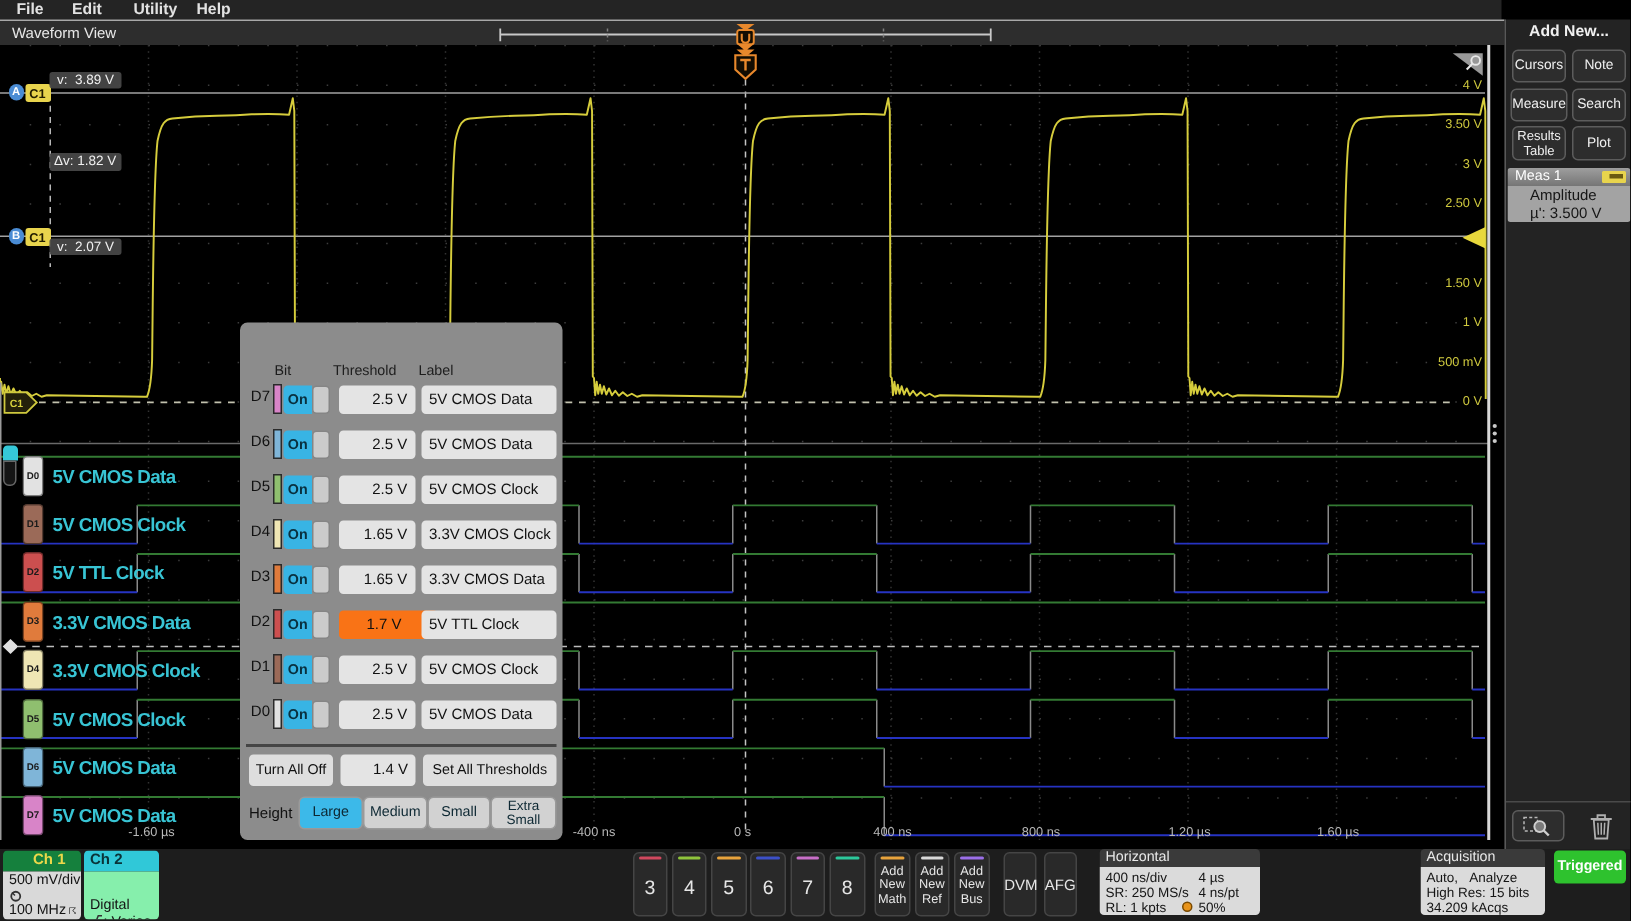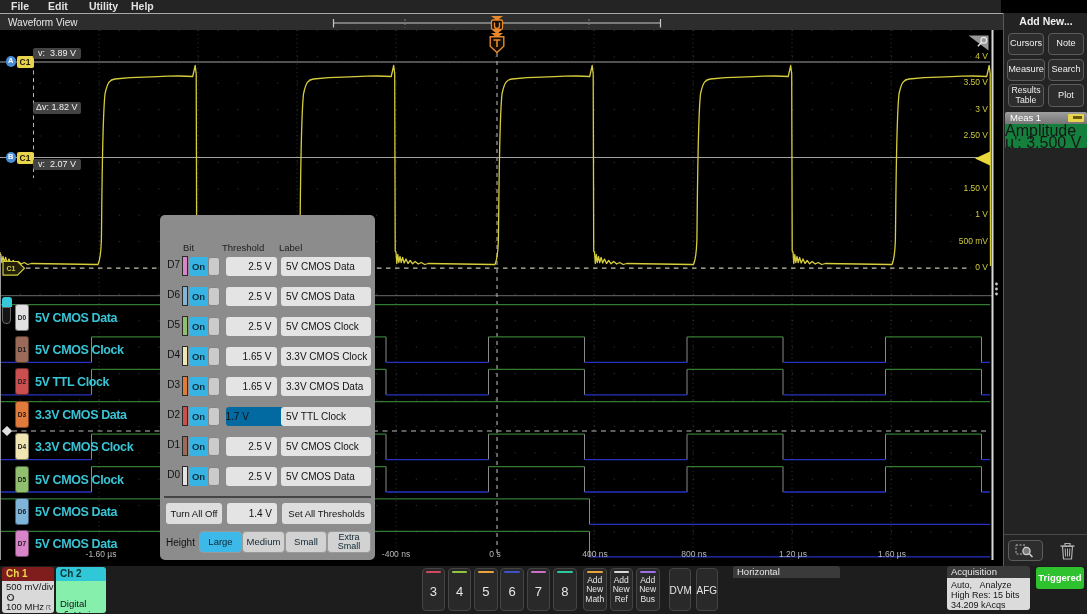--- a/index.html
+++ b/index.html
@@ -137,21 +137,21 @@
 <span class="abs" style="left:6px;top:164px;width:14px;text-align:right;font-size:10px;color:#111">D3</span>
 <div class="abs" style="left:21.5px;top:161px;width:6px;height:20px;background:#e07b3c;border:1px solid #2a2a2a"></div>
 <div class="abs" style="left:29px;top:161.5px;width:19px;height:19px;background:#38b4e4;border-radius:3px 0 0 3px;color:#09303f;font-size:9.5px;font-weight:bold;text-align:center;line-height:19px">On</div>
 <div class="abs" style="left:48px;top:161.5px;width:12px;height:19px;background:#cbcbcb;border:1px solid #858585;border-radius:3px"></div>
 <div class="abs" style="left:65.5px;top:161.5px;width:51px;height:19px;background:#e4e4e4;border-radius:3px;font-size:10px;color:#111;text-align:right;line-height:19px;padding-right:5px">1.65 V</div>
 <div class="abs" style="left:121px;top:161.5px;width:90px;height:19px;background:#e4e4e4;border-radius:3px;font-size:10px;color:#111;line-height:19px;padding-left:5px;white-space:nowrap">3.3V CMOS Data</div>
 <span class="abs" style="left:6px;top:194px;width:14px;text-align:right;font-size:10px;color:#111">D2</span>
 <div class="abs" style="left:21.5px;top:191px;width:6px;height:20px;background:#cc4f4f;border:1px solid #2a2a2a"></div>
 <div class="abs" style="left:29px;top:191.5px;width:19px;height:19px;background:#38b4e4;border-radius:3px 0 0 3px;color:#09303f;font-size:9.5px;font-weight:bold;text-align:center;line-height:19px">On</div>
 <div class="abs" style="left:48px;top:191.5px;width:12px;height:19px;background:#cbcbcb;border:1px solid #858585;border-radius:3px"></div>
-<div class="abs" style="left:65.5px;top:191.5px;width:66px;height:19px;background:#0369a1;border-radius:3px;font-size:10px;color:#111;text-align:left;line-height:19px;padding-right:5px">1.7 V</div>
+<div class="abs" style="left:65.5px;top:191.5px;width:66px;height:19px;background:#f97316;border-radius:3px;font-size:10px;color:#111;text-align:center;line-height:19px;padding-right:5px">1.7 V</div>
 <div class="abs" style="left:121px;top:191.5px;width:90px;height:19px;background:#e4e4e4;border-radius:3px;font-size:10px;color:#111;line-height:19px;padding-left:5px;white-space:nowrap">5V TTL Clock</div>
 <span class="abs" style="left:6px;top:224px;width:14px;text-align:right;font-size:10px;color:#111">D1</span>
 <div class="abs" style="left:21.5px;top:221px;width:6px;height:20px;background:#9b6a58;border:1px solid #2a2a2a"></div>
 <div class="abs" style="left:29px;top:221.5px;width:19px;height:19px;background:#38b4e4;border-radius:3px 0 0 3px;color:#09303f;font-size:9.5px;font-weight:bold;text-align:center;line-height:19px">On</div>
 <div class="abs" style="left:48px;top:221.5px;width:12px;height:19px;background:#cbcbcb;border:1px solid #858585;border-radius:3px"></div>
 <div class="abs" style="left:65.5px;top:221.5px;width:51px;height:19px;background:#e4e4e4;border-radius:3px;font-size:10px;color:#111;text-align:right;line-height:19px;padding-right:5px">2.5 V</div>
 <div class="abs" style="left:121px;top:221.5px;width:90px;height:19px;background:#e4e4e4;border-radius:3px;font-size:10px;color:#111;line-height:19px;padding-left:5px;white-space:nowrap">5V CMOS Clock</div>
 <span class="abs" style="left:6px;top:254px;width:14px;text-align:right;font-size:10px;color:#111">D0</span>
 <div class="abs" style="left:21.5px;top:251px;width:6px;height:20px;background:#e2e2e2;border:1px solid #2a2a2a"></div>
 <div class="abs" style="left:29px;top:251.5px;width:19px;height:19px;background:#38b4e4;border-radius:3px 0 0 3px;color:#09303f;font-size:9.5px;font-weight:bold;text-align:center;line-height:19px">On</div>
@@ -171,42 +171,42 @@
 <div class="abs" style="left:1003px;top:13px;width:84px;height:553px;background:#232323;border-left:1px solid #585858">
 <div style="position:absolute;left:0;top:2px;width:84px;text-align:center;color:#f0f0f0;font-size:10.5px;font-weight:bold">Add New...</div>
 <div class="btn" style="left:4px;top:20px;width:36px;height:22px;font-size:9.2px;line-height:9.5px">Cursors</div>
 <div class="btn" style="left:44px;top:20px;width:36px;height:22px;font-size:9.2px;line-height:9.5px">Note</div>
 <div class="btn" style="left:3px;top:45.5px;width:38px;height:22px;font-size:9.2px;line-height:9.5px">Measure</div>
 <div class="btn" style="left:44px;top:45.5px;width:36px;height:22px;font-size:9.2px;line-height:9.5px">Search</div>
 <div class="btn" style="left:4px;top:71px;width:36px;height:23px;font-size:8.7px;line-height:9.5px">Results<br>Table</div>
 <div class="btn" style="left:44px;top:71px;width:36px;height:23px;font-size:9.2px;line-height:9.5px">Plot</div>
 <div class="abs" style="left:1px;top:99px;width:82px;height:36px;border-radius:2px;overflow:hidden">
 <div style="height:12px;background:linear-gradient(#9e9e9e,#757575);color:#fff;font-size:9.5px;line-height:12px;padding-left:5px;position:relative">Meas 1<span style="position:absolute;right:3px;top:2px;width:16px;height:8px;background:#e8d44d;border-radius:1px"></span><span style="position:absolute;right:5px;top:4px;width:9px;height:3px;background:#6a5a10"></span></div>
-<div style="height:24px;background:#15803d;color:#161616;font-size:16px;padding:1px 0 0 0;line-height:11.5px">Amplitude<br>µ': 3.500 V</div>
+<div style="height:24px;background:#a3a3a3;color:#161616;font-size:10px;padding:1px 0 0 15px;line-height:11.5px">Amplitude<br>µ': 3.500 V</div>
 </div>
 <div class="abs" style="left:0;top:521px;width:84px;height:1px;background:#4a4a4a"></div>
 <div class="btn" style="left:3.5px;top:527px;width:35.5px;height:21px">
 <svg width="22" height="17">
         <rect x="2" y="3" width="9" height="9" fill="none" stroke="#b8b8b8" stroke-width="1" stroke-dasharray="2 1.5"></rect>
         <circle cx="12.5" cy="9" r="3.6" fill="#7a7a7a" stroke="#cfcfcf" stroke-width="1.3"></circle>
         <line x1="15" y1="11.5" x2="18.5" y2="15" stroke="#cfcfcf" stroke-width="1.6"></line>
       </svg>
     </div>
 <svg width="19" height="21" style="position:absolute;left:54px;top:527px">
       <path d="M4.5 6.5h10l-1 12.5h-8z" fill="none" stroke="#b0b0b0" stroke-width="1.2"></path>
       <line x1="2.5" y1="6" x2="16.5" y2="6" stroke="#b0b0b0" stroke-width="1.4"></line>
       <path d="M7 5.5V3.5h5v2" fill="none" stroke="#b0b0b0" stroke-width="1.2"></path>
       <line x1="7.2" y1="8.5" x2="7.6" y2="16.5" stroke="#b0b0b0" stroke-width="1"></line>
       <line x1="9.5" y1="8.5" x2="9.5" y2="16.5" stroke="#b0b0b0" stroke-width="1"></line>
       <line x1="11.8" y1="8.5" x2="11.4" y2="16.5" stroke="#b0b0b0" stroke-width="1"></line>
     </svg>
 </div>
 <div class="abs" style="left:0;top:566px;width:1087px;height:48px;background:#1d1d1d">
 <div class="abs" style="left:2px;top:1px;width:52px;height:46px;border-radius:3px;overflow:hidden">
-<div style="height:14px;background:#7f1d1d;color:#ecd84a;font-size:10px;font-weight:bold;line-height:14px;padding-left:4px">Ch 1</div>
+<div style="height:14px;background:#15803d;color:#ecd84a;font-size:10px;font-weight:bold;line-height:14px;padding-left:20px">Ch 1</div>
 <div style="height:32px;background:#d9d9d9;color:#141414;font-size:9.5px;line-height:10.5px;padding:1px 0 0 4px">500 mV/div<svg width="10" height="9" style="display:block">
           <circle cx="4.5" cy="4.5" r="3" fill="none" stroke="#333" stroke-width="1.2"></circle>
           <path d="M2 2l2 2" stroke="#333" stroke-width="1"></path>
         </svg><span>100 MHz</span><span style="font-size:6px">&nbsp;☈</span></div>
 </div>
 <div class="abs" style="left:56px;top:1px;width:50px;height:46px;border-radius:3px;overflow:hidden">
 <div style="height:14px;background:#30c8d8;color:#0a3338;font-size:10px;font-weight:bold;line-height:14px;padding-left:4px">Ch 2</div>
 <div style="height:32px;background:#86efac;color:#141414;font-size:9.5px;line-height:11px;padding:17px 0 0 4px">Digital<br><svg width="9" height="8">
           <path d="M1 6.5h2.5l2-5h2.5M3 4.5h4" stroke="#333" stroke-width="1" fill="none"></path>
         </svg>: Varies</div>
@@ -248,20 +248,29 @@
       <div style="margin-top:7px;font-size:8.5px;line-height:9.5px">Add<br>New<br>Bus</div>
     </div>
 <div class="chbtn" style="left:668.5px;top:1.5px;width:22.5px">
       <div style="margin-top:16.5px;font-size:10px">DVM</div>
     </div>
 <div class="chbtn" style="left:695.5px;top:1.5px;width:22.5px">
       <div style="margin-top:16.5px;font-size:10px">AFG</div>
     </div>
 <div class="panel" style="left:733px;top:0;width:107px">
       <div class="phead">Horizontal</div>
+      <div class="pbody">
+<span class="prow" style="left:4px;top:1.5px">400 ns/div</span>
+        <span class="prow" style="left:66px;top:1.5px">4 µs</span>
+<span class="prow" style="left:4px;top:11.8px">SR: 250 MS/s</span>
+        <span class="prow" style="left:66px;top:11.8px">4 ns/pt</span>
+<span class="prow" style="left:4px;top:22px">RL: 1 kpts</span>
+<span class="prow" style="left:55px;top:23px;width:7px;height:7px;border-radius:50%;background:#e8941c;border:1px solid #7a4a00"></span>
+<span class="prow" style="left:66px;top:22px">50%</span>
+</div>
     </div>
 <div class="panel" style="left:947px;top:0;width:83px">
       <div class="phead">Acquisition</div>
       <div class="pbody">
 <span class="prow" style="left:4px;top:1.5px">Auto,&nbsp;&nbsp;&nbsp;Analyze</span>
 <span class="prow" style="left:4px;top:11.8px">High Res: 15 bits</span>
 <span class="prow" style="left:4px;top:22px">34.209 kAcqs</span>
 </div>
     </div>
 <div class="abs" style="left:1036px;top:1px;width:48px;height:22px;background:#2ec22e;border-radius:3px;color:#fff;font-size:9.5px;font-weight:bold;text-align:center;line-height:22px">Triggered</div>

